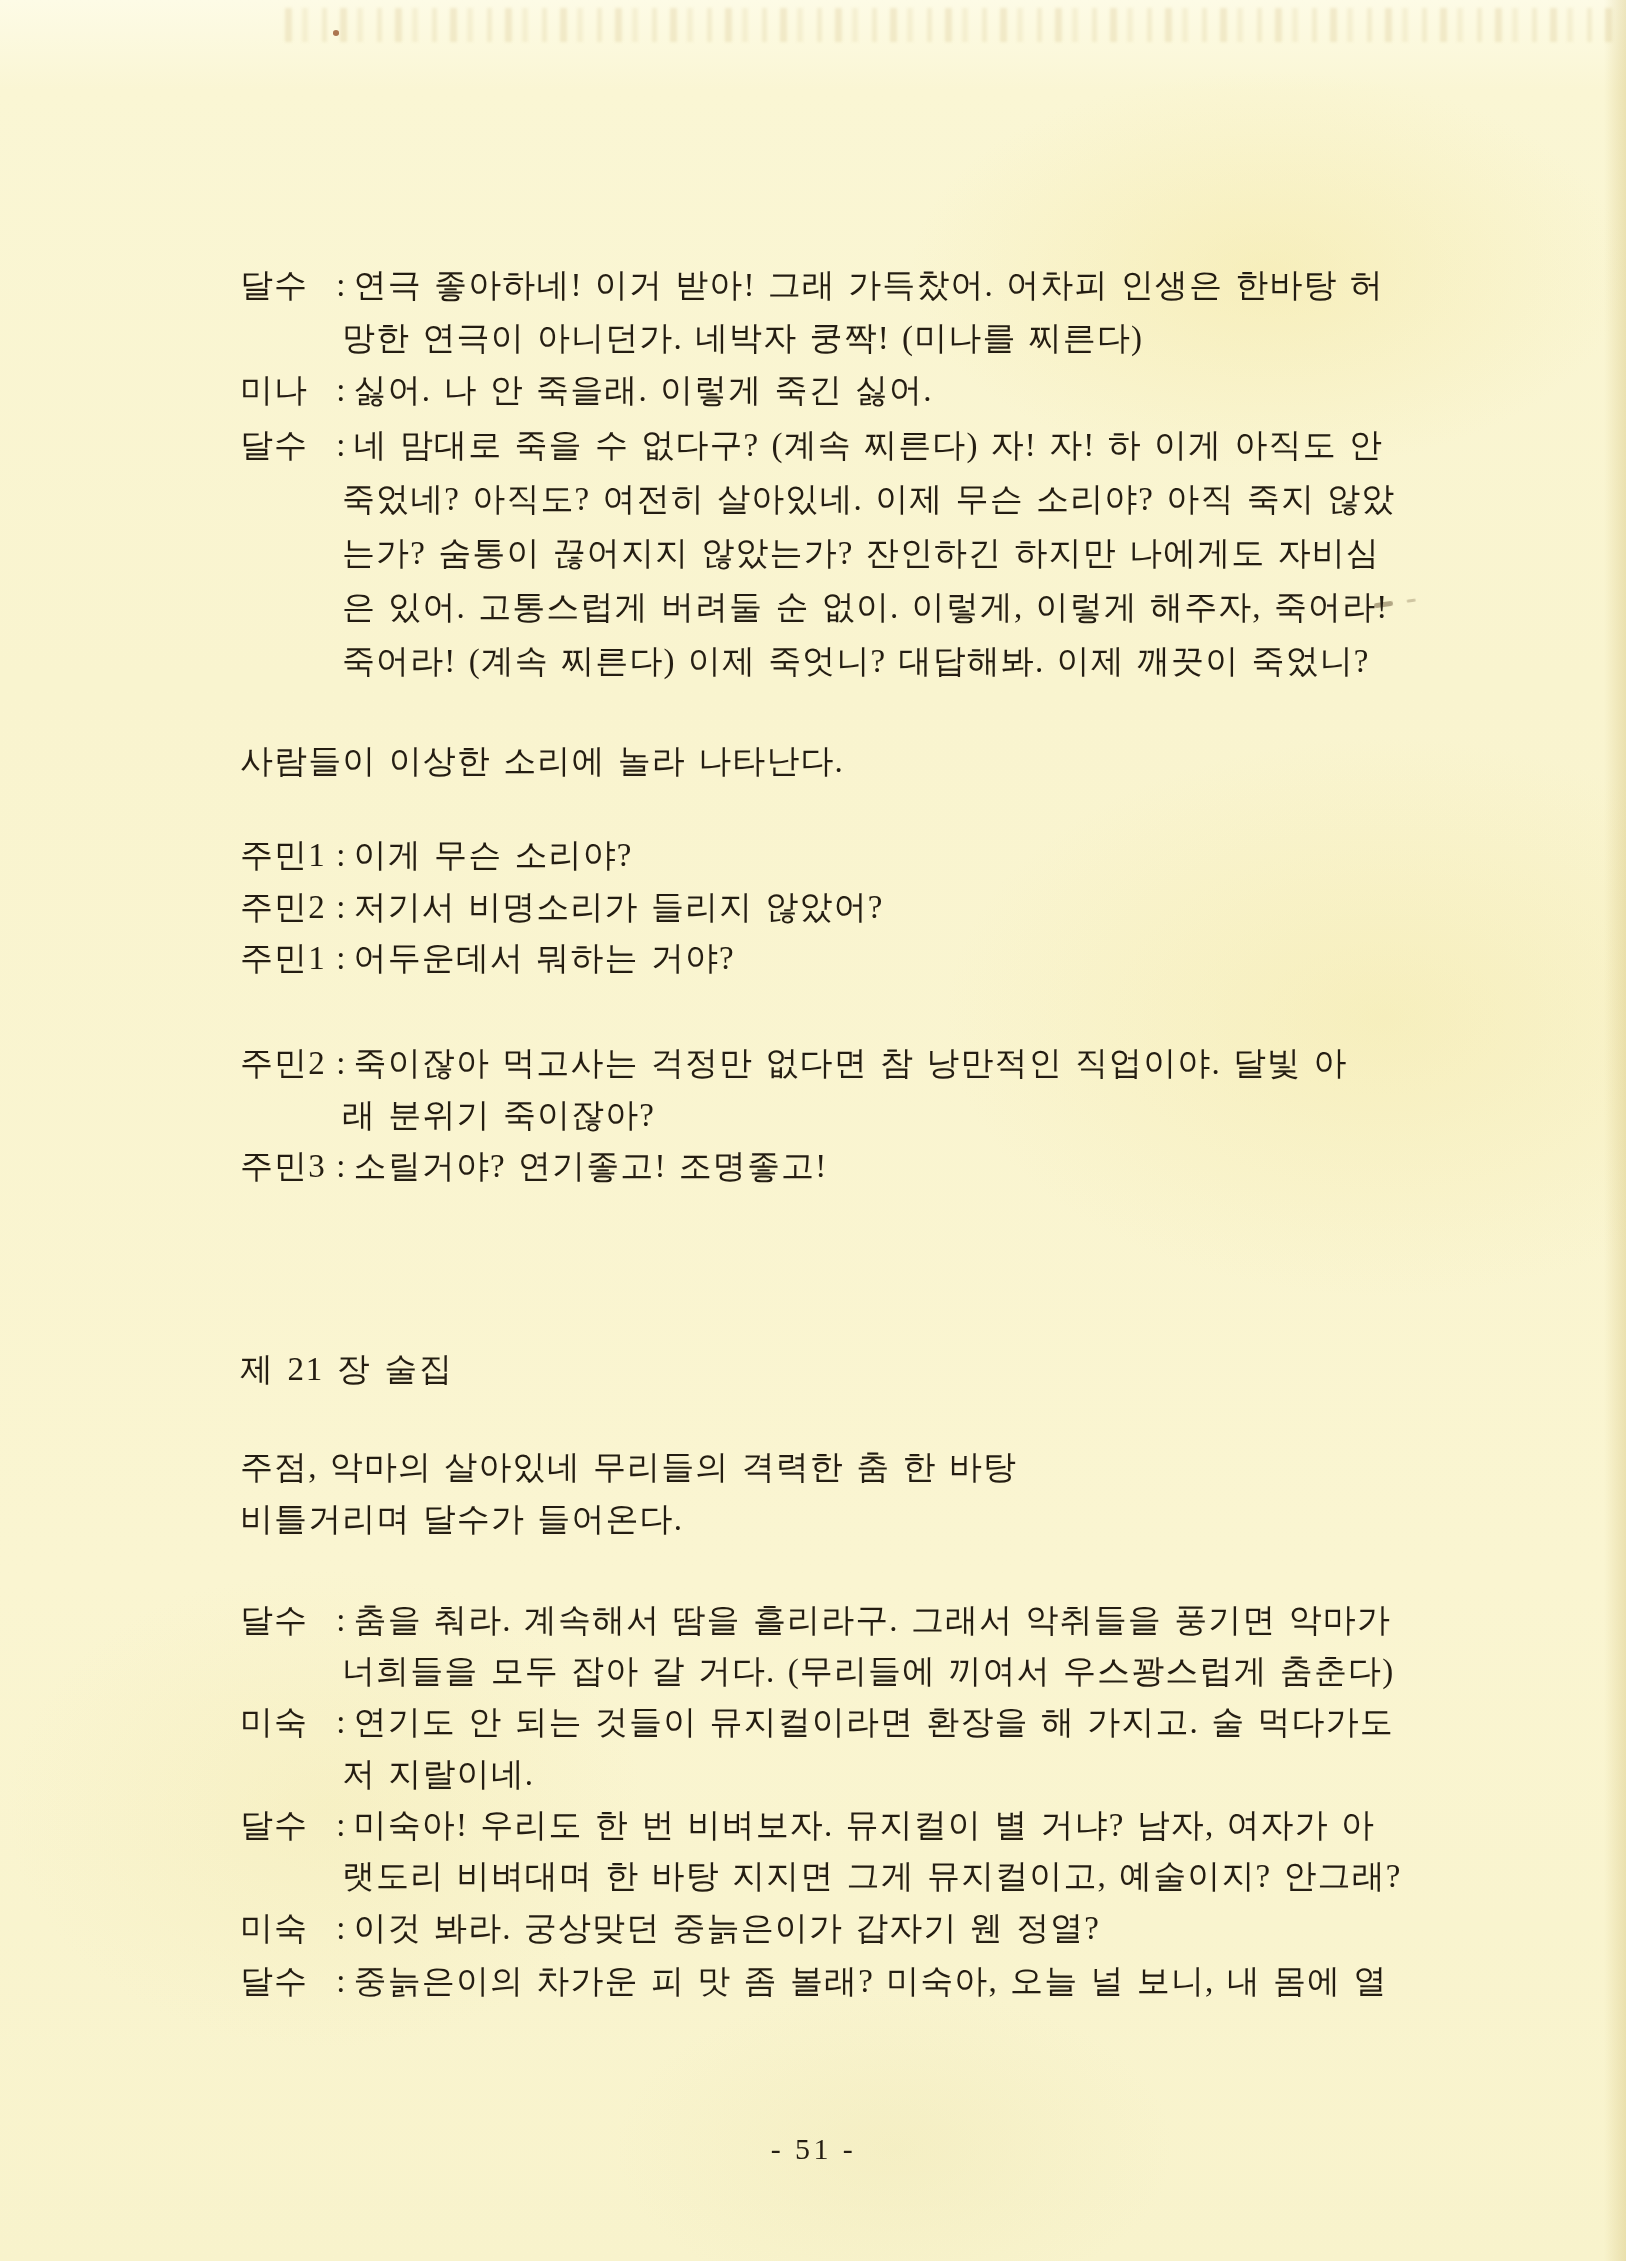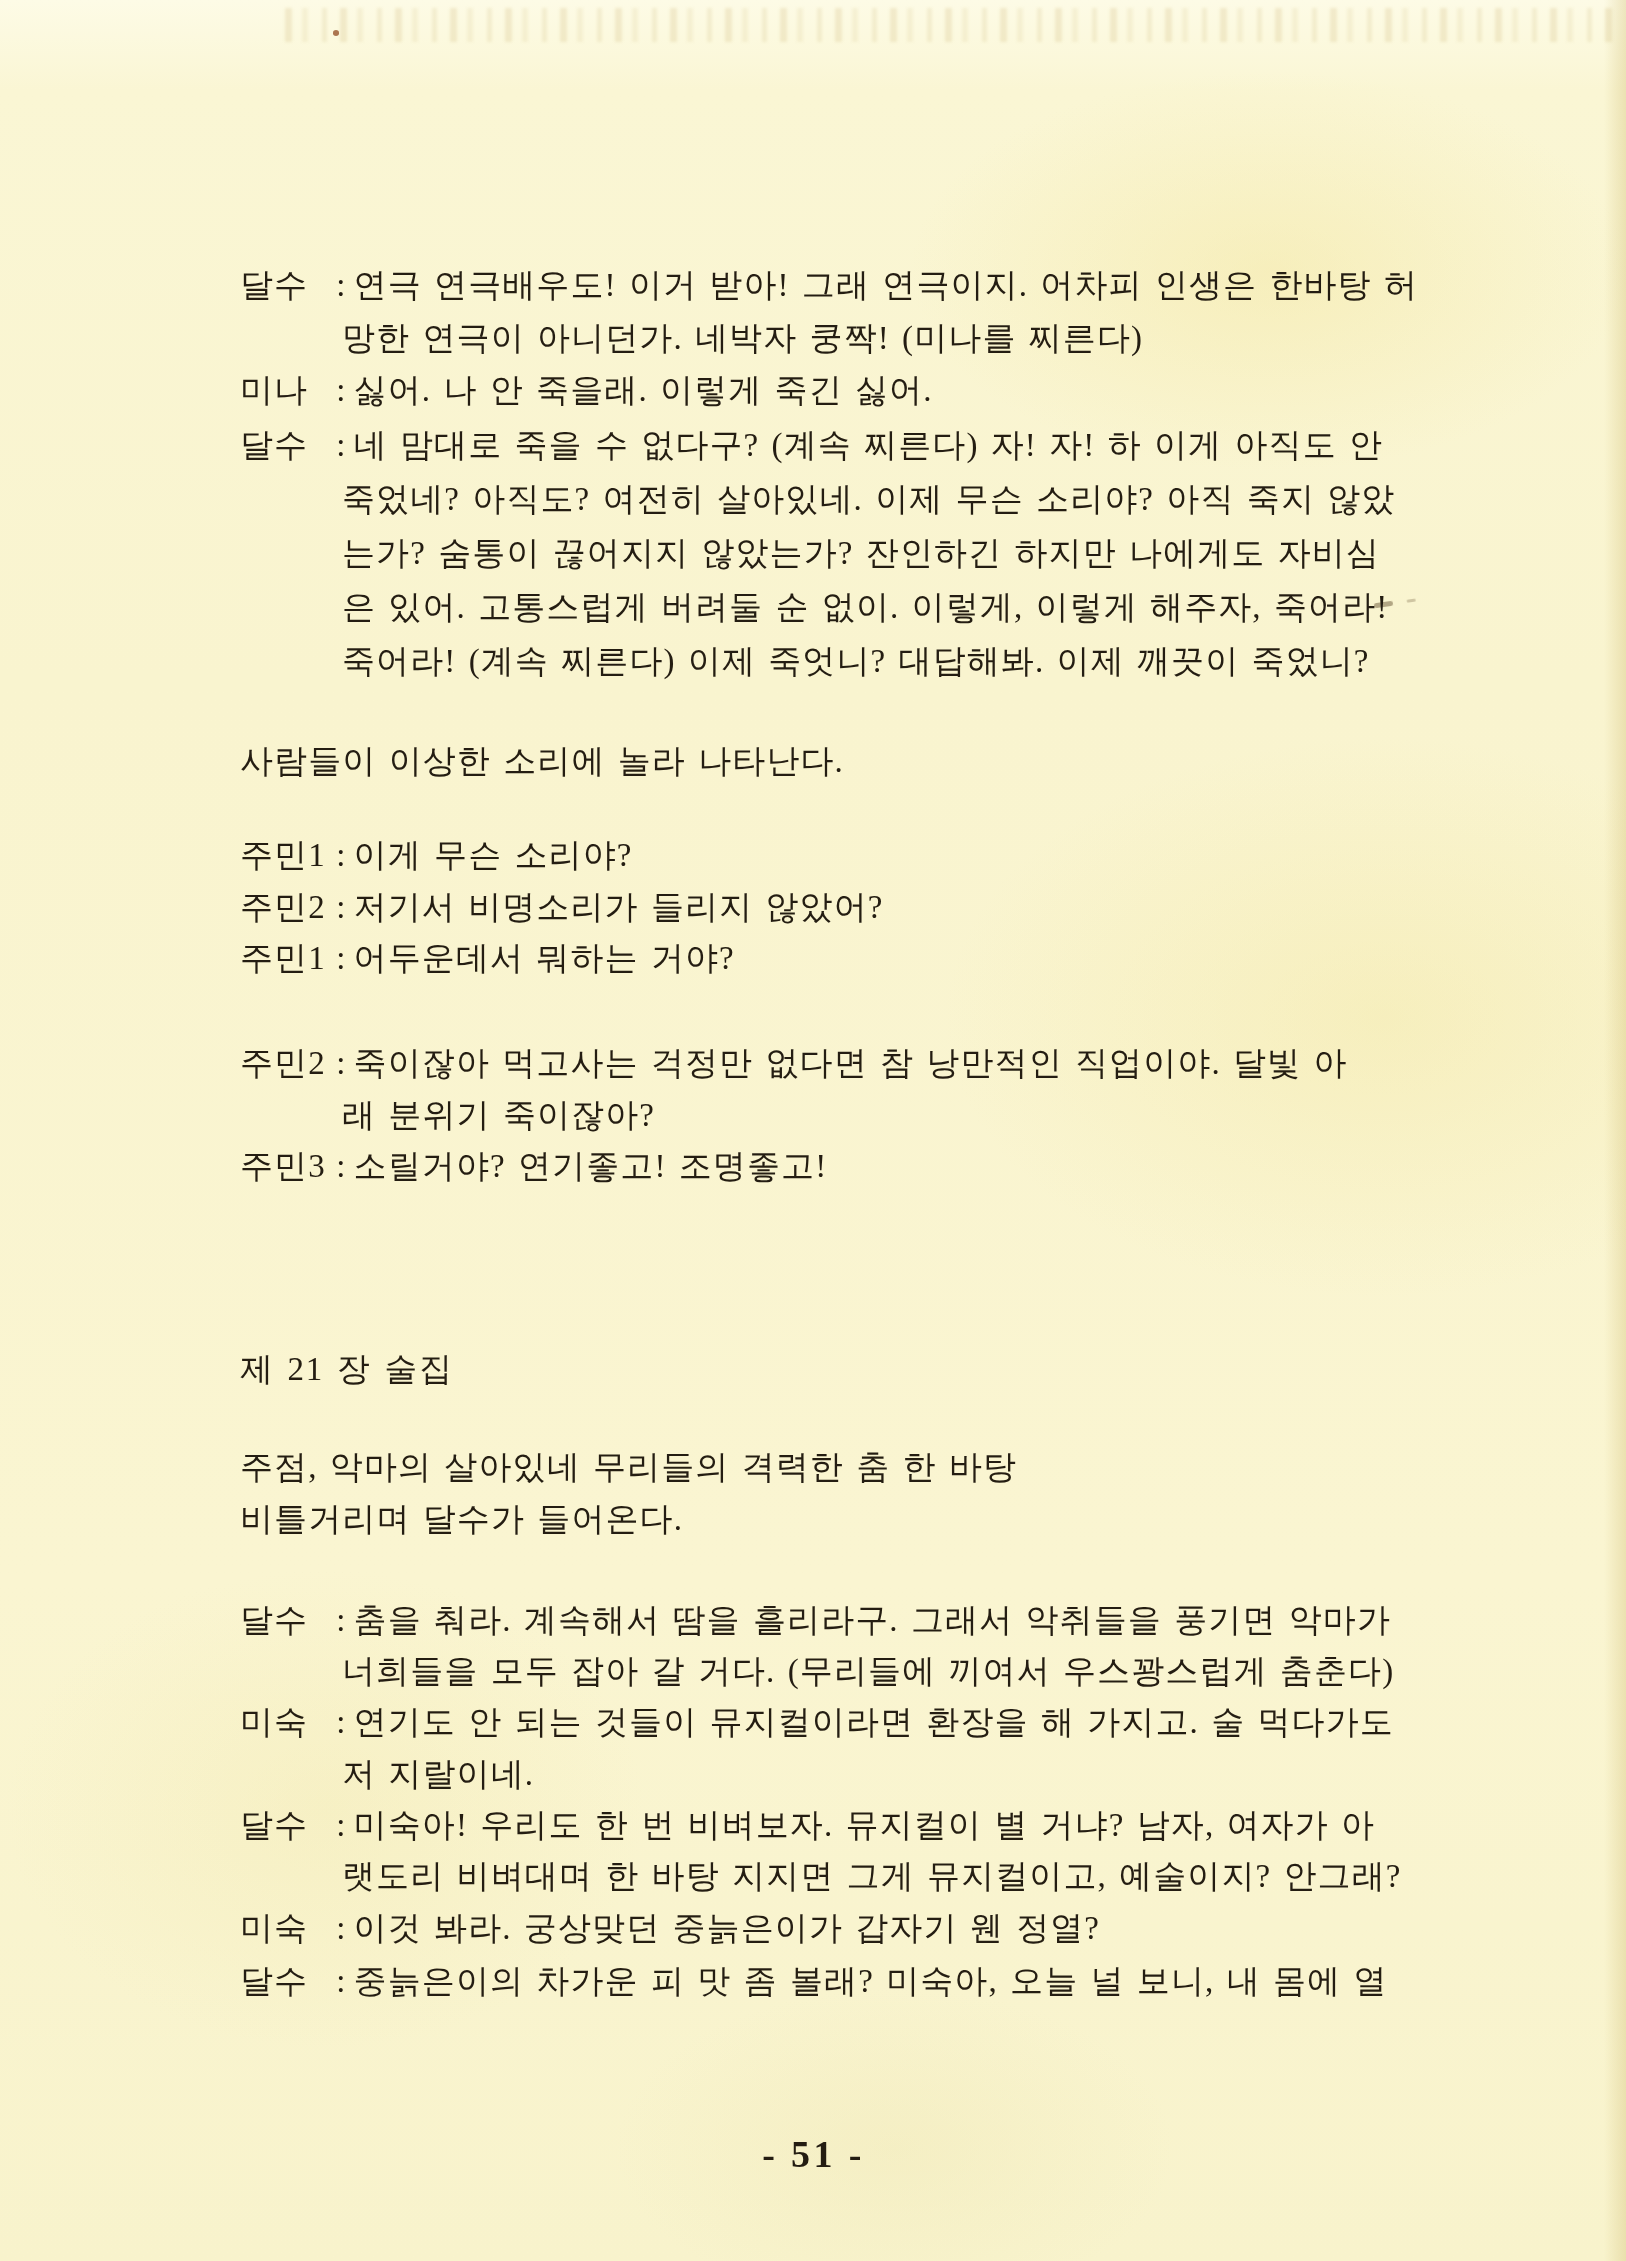--- a/index.html
+++ b/index.html
@@ -105,37 +105,37 @@
   .dlg .txt { margin-left: 4.6px; }
   .cont .txt { margin-left: 102px; }
   .dir .txt, .head .txt { margin-left: 0; }
   .head { letter-spacing: 1.7px; }
   .page-number {
     position: absolute;
     left: 0;
     top: 2132px;
     width: 100%;
     text-align: center;
-    font-size: 38px;
+    font-size: 30px;
     letter-spacing: 3.4px;
-    font-weight: 700;
+    font-weight: 400;
   }
 </style>
 </head>
 <body>
 
 <div class="page">
   <div class="mottle"></div>
   <div class="top-bleed"></div>
   <div class="edge-shade"></div>
   <div class="speck"></div>
   <div class="ink-mark"></div>
 
   <div class="line dlg" style="top:266px">
-    <span class="spk"><span class="spk-name">달수</span><span class="spk-colon">:</span></span><span class="txt">연극 연극배우도! 이거 받아! 그래 연극이지. 어차피 인생은 한바탕 허</span>
+    <span class="spk"><span class="spk-name">달수</span><span class="spk-colon">:</span></span><span class="txt">연극 좋아하네! 이거 받아! 그래 가득찼어. 어차피 인생은 한바탕 허</span>
   </div>
   <div class="line cont" style="top:319px">
     <span class="txt">망한 연극이 아니던가. 네박자 쿵짝! (미나를 찌른다)</span>
   </div>
   <div class="line dlg" style="top:371px">
     <span class="spk"><span class="spk-name">미나</span><span class="spk-colon">:</span></span><span class="txt">싫어. 나 안 죽을래. 이렇게 죽긴 싫어.</span>
   </div>
   <div class="line dlg" style="top:426px">
     <span class="spk"><span class="spk-name">달수</span><span class="spk-colon">:</span></span><span class="txt">네 맘대로 죽을 수 없다구? (계속 찌른다) 자! 자! 하 이게 아직도 안</span>
   </div>

